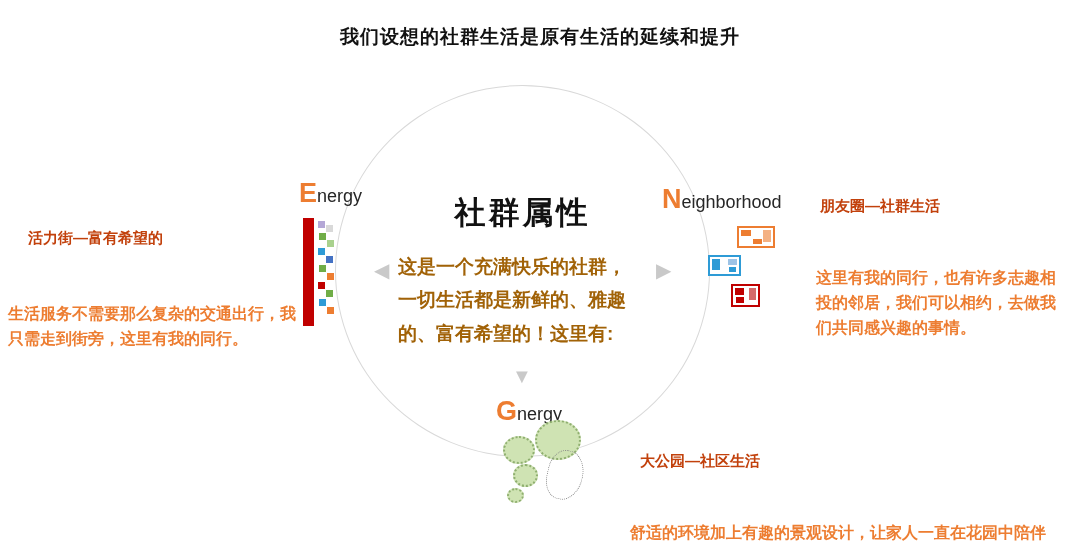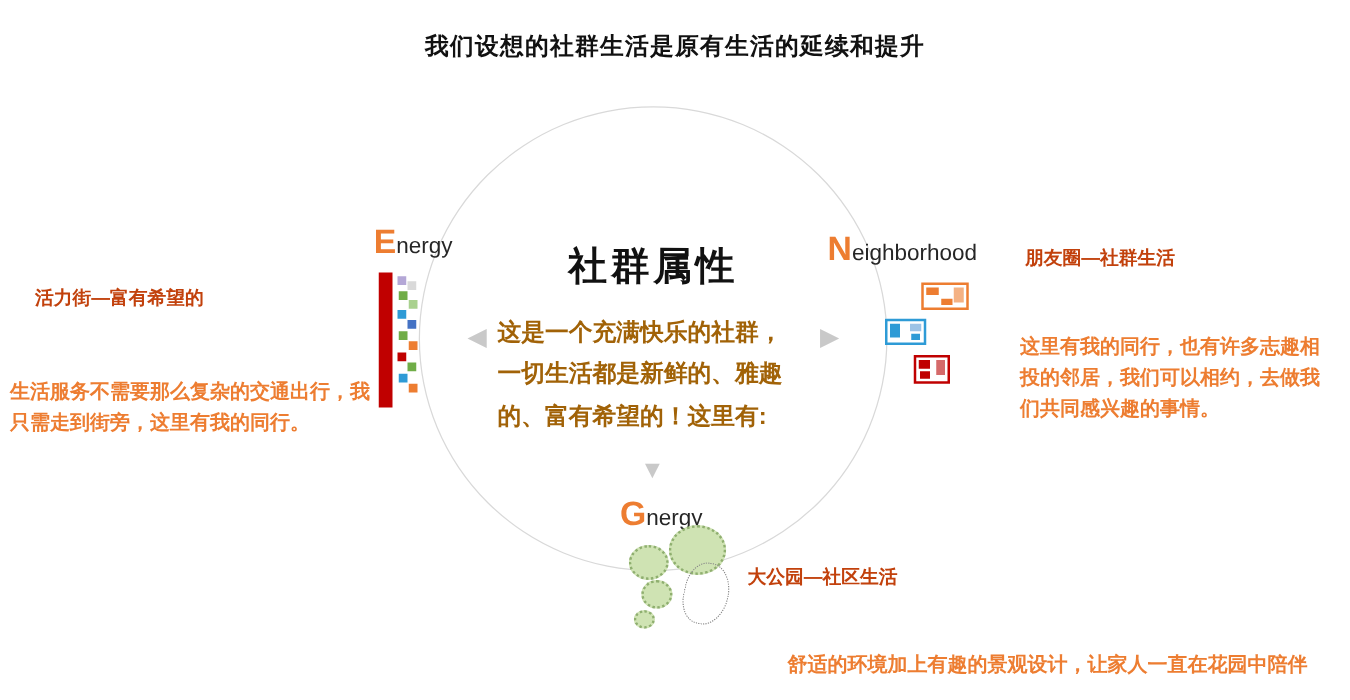--- a/index.html
+++ b/index.html
@@ -47,21 +47,21 @@
 
   .section-label{position:absolute;font-size:15px;font-weight:bold;color:#c2410c;white-space:nowrap;}
   .section-desc{position:absolute;font-size:16px;font-weight:bold;color:var(--orange);line-height:1.55;margin-top:40px;}
 
   .energy-label{left:28px;top:229px;}
   .energy-desc{left:8px;top:262px;width:290px;}
 
   .neighborhood-label{left:820px;top:197px;}
   .neighborhood-desc{left:816px;top:226px;width:248px;}
 
-  .garden-label{left:598px;top:452px;}
+  .garden-label{left:640px;top:452px;}
   .garden-desc{left:630px;top:481px;width:430px;white-space:nowrap;}
 
   
   .energy-graphic{position:absolute;left:303px;top:216px;width:40px;height:112px;}
   .energy-bar{position:absolute;left:0;top:2px;width:11px;height:108px;background:var(--red);}
   .energy-graphic .sq{position:absolute;width:7px;height:7px;}
 
   
   .plans{position:absolute;left:705px;top:222px;width:75px;height:92px;}
   .plan{position:absolute;background:#fff;}

